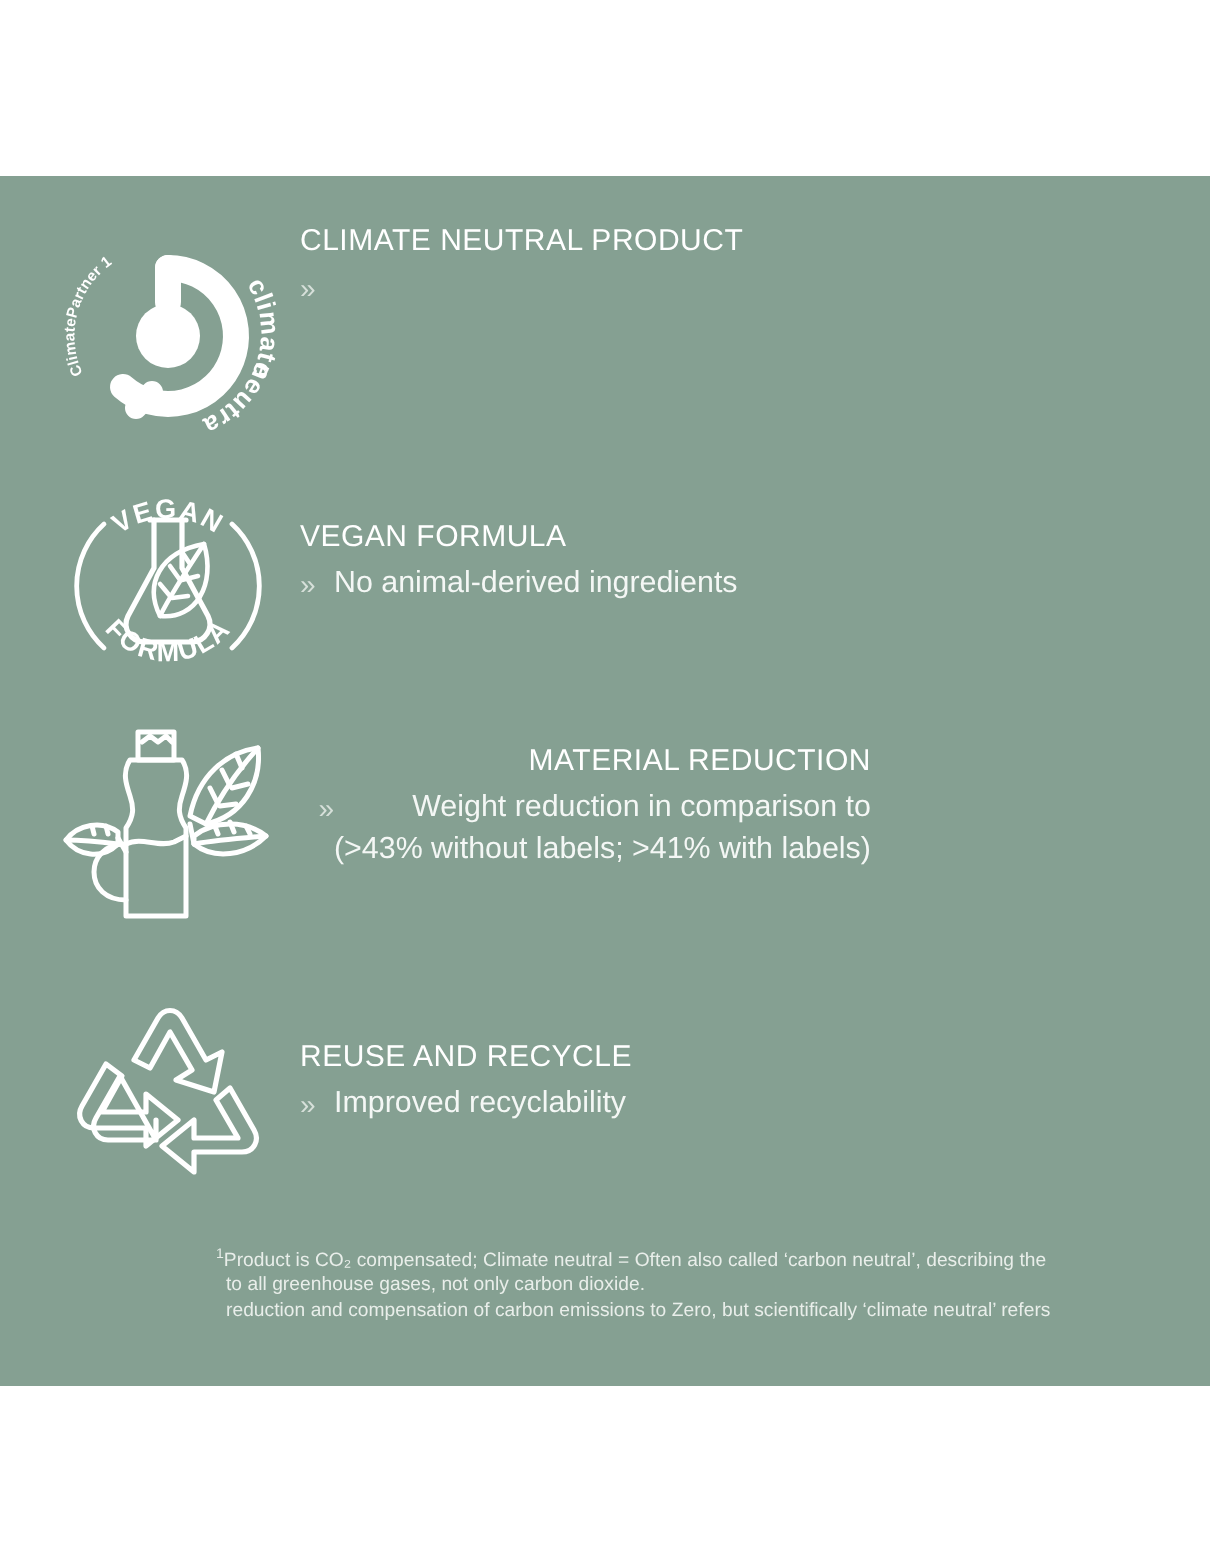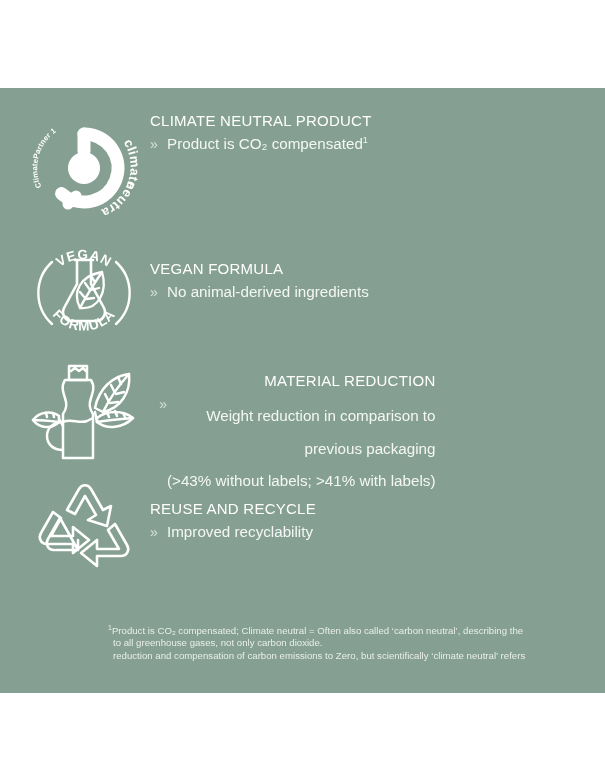--- a/index.html
+++ b/index.html
@@ -78,21 +78,20 @@
     font-size: 14px;
     line-height: 20.5px;
   }
 
   .bullet-body {
     color: #f4f7f5;
   }
 
   .bullet-body div {
     line-height: 20.5px;
-    margin-top: 12px;
   }
 
   sup {
     font-size: 9px;
     vertical-align: super;
     line-height: 0;
   }
 
   #footnote {
     position: absolute;
@@ -153,23 +152,20 @@
           </text>
           <text font-family="'Liberation Sans', sans-serif" font-size="13" font-weight="bold" fill="#ffffff" letter-spacing="0.3">
             <textPath href="#cnArcRight" startOffset="50%">neutral</textPath>
           </text>
         </svg>
       </div>
       <div class="text-cell">
         <div class="heading">CLIMATE NEUTRAL PRODUCT</div>
         <div class="bullet-line">
           <span class="chev">»</span>
-          <span class="bullet-body">
-            <span>Product is CO₂ compensated</span><sup>1</sup>
-          </span>
         </div>
       </div>
     </div>
 
     <div class="row" style="top:148px;">
       <div class="icon-cell">
         <svg width="112" height="112" viewBox="0 0 112 112">
           <defs>
             <path id="vgTop" d="M 22,42 A 40,40 0 0 1 90,42" fill="none"></path>
             <path id="vgBot" d="M 20,72 A 40,40 0 0 0 92,72" fill="none"></path>
@@ -240,28 +236,27 @@
             <path d="M 70,52 L 72,62 M 34,59 L 38,66"></path>
           </g>
         </svg>
       </div>
       <div class="text-cell" style="padding-top:12px;text-align:right;">
         <div class="heading">MATERIAL REDUCTION</div>
         <div class="bullet-line">
           <span class="chev">»</span>
           <span class="bullet-body">
             <div>Weight reduction in comparison to</div>
-            <div>previous packaging</div>
             <div>(&gt;43% without labels; &gt;41% with labels)</div>
           </span>
         </div>
       </div>
     </div>
 
-    <div class="row" style="top:392px;">
+    <div class="row" style="top:412px;">
       <div class="icon-cell">
         <svg width="110" height="96" viewBox="0 0 110 96">
           <g fill="none" stroke="#ffffff" stroke-width="2.6" stroke-linejoin="round" stroke-linecap="round">
 
             <path d="M 38,30 L 50,9 C 53,4 59,4 62,9 L 74,30 L 82,26 L 78,46 L 59,40 L 67,35 L 56,16 L 46,34 Z"></path>
 
             <path d="M 86,44 L 98,65 C 101,70 98,76 92,76 L 68,76 L 68,86 L 52,73 L 68,60 L 68,69 L 90,69 L 79,50 Z"></path>
 
             <path d="M 31,38 L 19,59 C 16,64 19,70 25,70 L 49,70 L 49,60 L 49,70 L 49,70 Z"></path>
             <path d="M 32,38 L 22,56 L 44,56 L 44,47 L 60,60 L 44,73 L 44,64 L 18,64 C 12,64 9,58 12,53 L 24,32 Z"></path>

